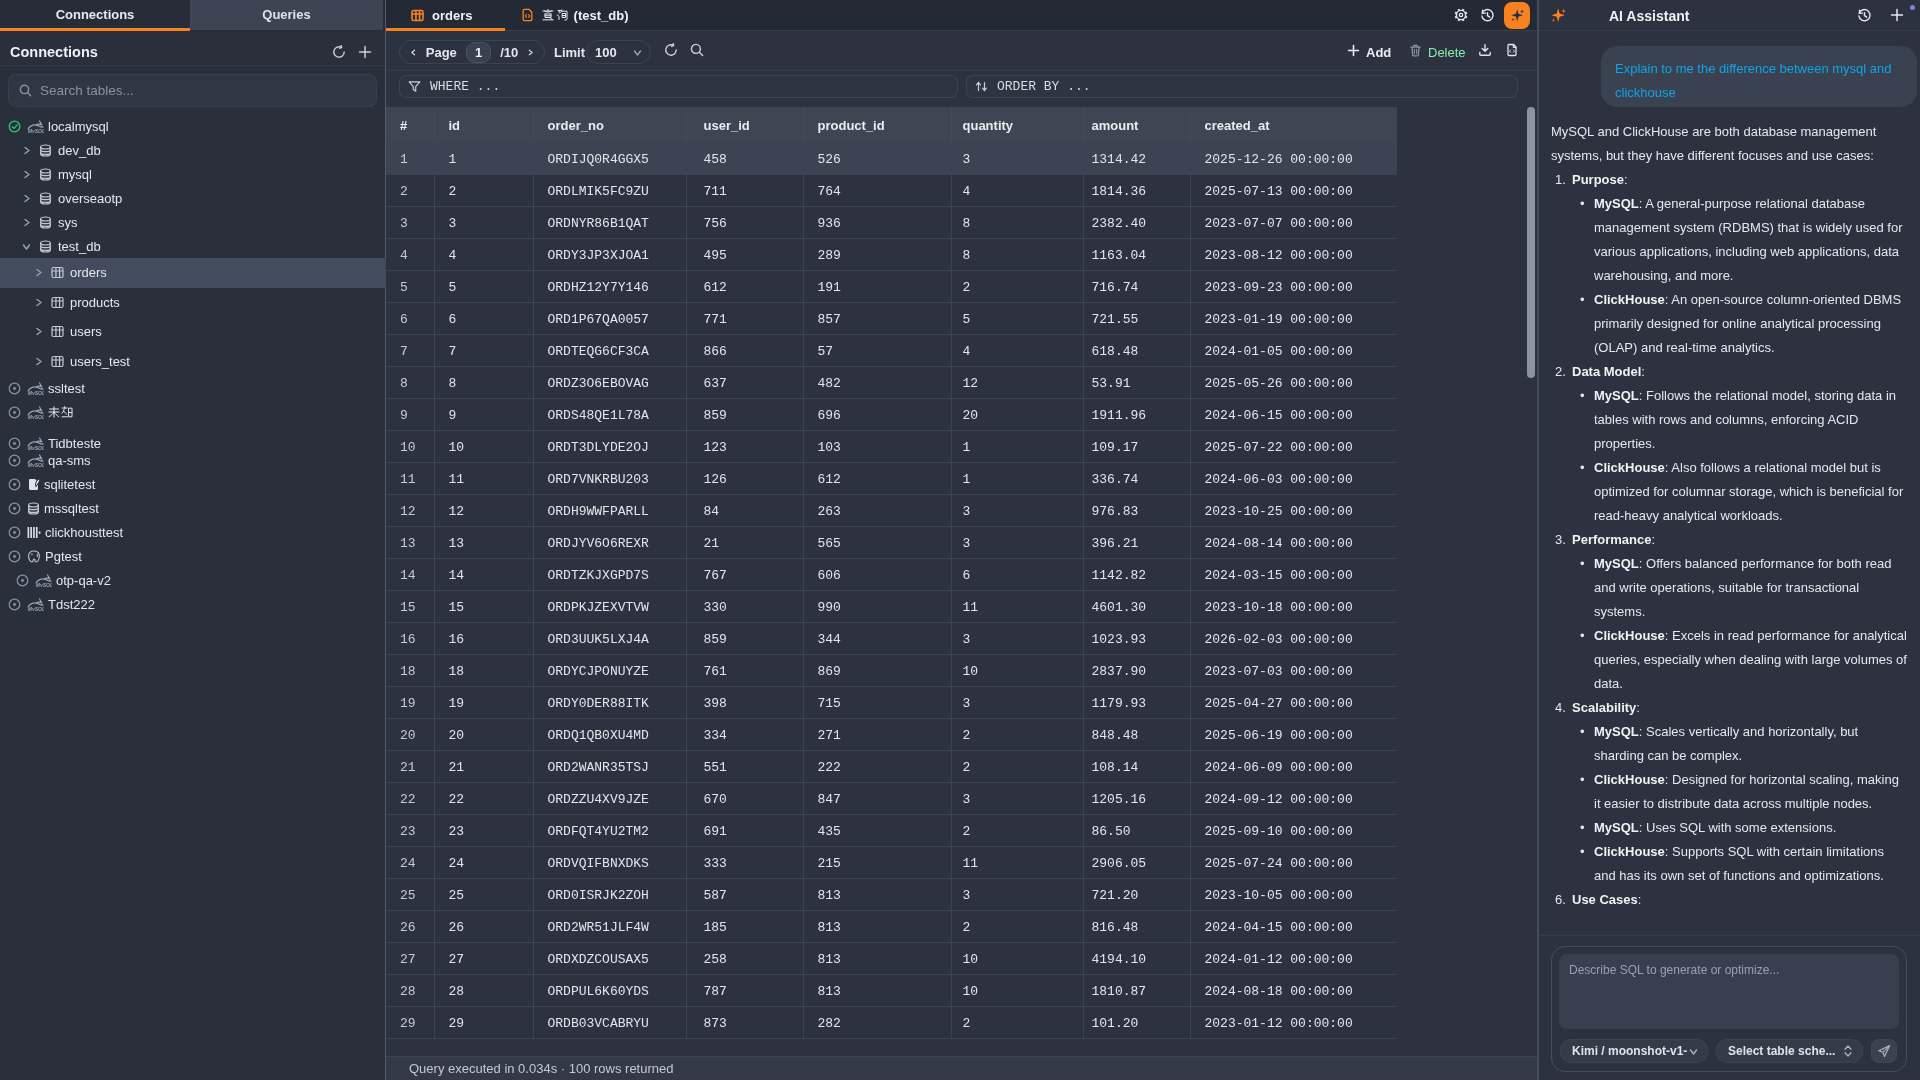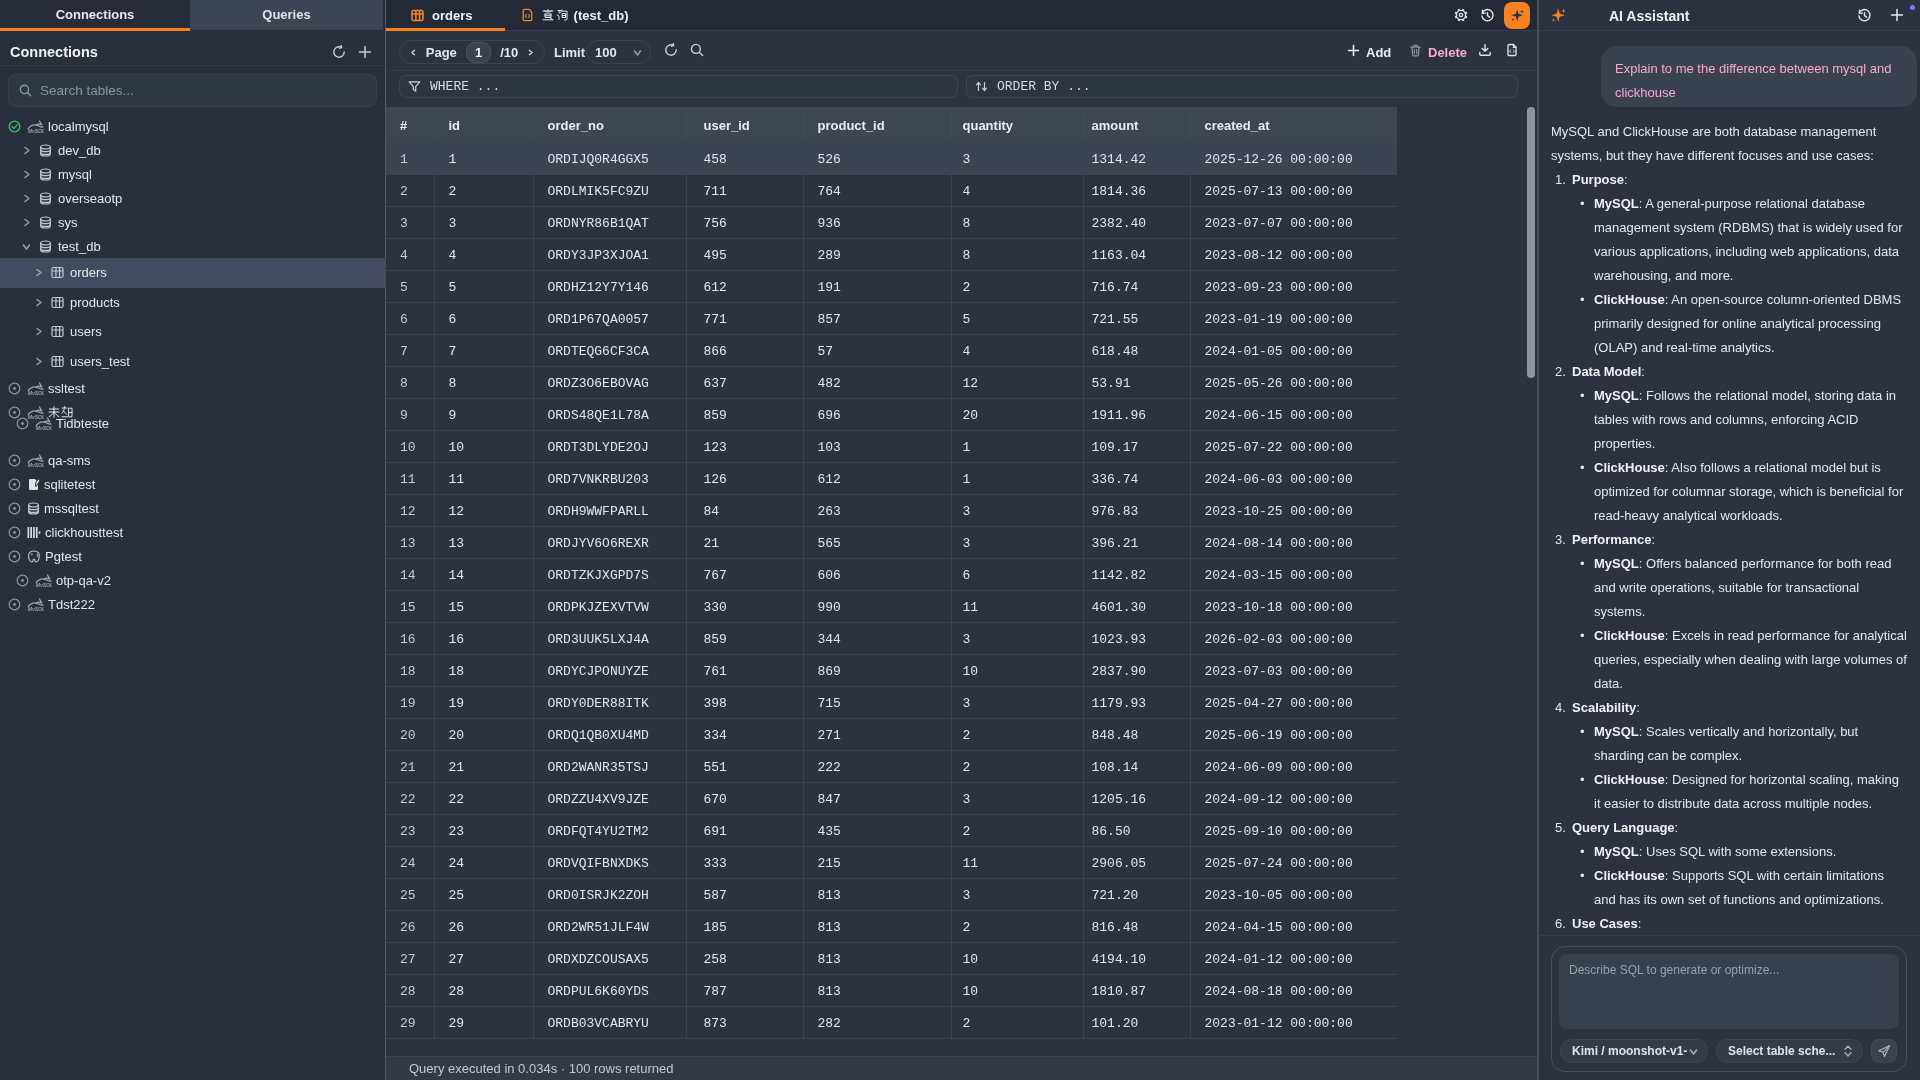--- a/index.html
+++ b/index.html
@@ -65,21 +65,21 @@
 #vsb { position:absolute; left:1141px; top:107px; width:8px; height:271px; border-radius:4px; background:#8d94a1; }
 #statusbar { position:absolute; left:0; top:1056px; width:1151px; height:24px; background:#333946;
   border-top:1px solid #3d4553; display:flex; align-items:center; padding-left:23px;
   font-size:13px; color:#c3c9d4; }
 
 
 #ai { position:absolute; left:1539px; top:0; width:381px; height:1080px; background:#2c323f; }
 #aihead { position:absolute; left:0; top:0; width:100%; height:31px; border-bottom:1px solid #363d4b; }
 #aihead .ttl { position:absolute; left:33px; top:8px; font-size:14px; font-weight:700; color:#eef1f5;margin-left:37px; }
 #bubble { position:absolute; left:62px; top:46px; width:316px; height:61px; background:#3a4150;
-  border-radius:16px; padding:11px 14px 0 14px; font-size:13px; line-height:24px; color:#f9a8d4; }
+  border-radius:16px; padding:11px 14px 0 14px; font-size:13px; line-height:24px; color:#0ea5e9; }
 #airesp { position:absolute; left:12px; top:120px; width:362px; font-size:13px; line-height:24px; color:#e4e8ee; }
 #airesp .ln { height:24px; white-space:nowrap; }
 #airesp b { color:#f0f2f6; }
 #airesp .nn { display:inline-block; margin-left:4px; width:17px; }
 #airesp .bb { display:inline-block; margin-left:29px; width:14px; }
 #airesp .b2 { padding-left:43px; }
 #aiinput { position:absolute; left:12px; top:946px; width:356px; height:126px;
   border:1px solid #454e5e; border-radius:14px; }
 #aita { position:absolute; left:7px; top:7px; width:340px; height:75px; background:#384050;
   border-radius:8px; padding:9px 10px; font-size:12px; color:#98a1af; }
@@ -308,21 +308,21 @@
         <svg width="12" height="12" viewBox="0 0 12 12" fill="none">
           <path d="M1.2 2 H6.2" stroke="#dfe3ea" stroke-width="1.0" stroke-linecap="round"></path>
           <path d="M3.7 0.6 C3.4 3.5 2.6 5.5 1 7.2" stroke="#dfe3ea" stroke-width="1.0" stroke-linecap="round"></path>
           <path d="M2.2 4.8 C3.6 5.8 4.8 7 5.6 8.2" stroke="#dfe3ea" stroke-width="1.0" stroke-linecap="round"></path>
           <path d="M1 10.8 H6.5" stroke="#dfe3ea" stroke-width="1.0" stroke-linecap="round"></path>
           <path d="M8 2.2 H11 V10.8 H8 Z" stroke="#dfe3ea" stroke-width="1.0" stroke-linecap="round"></path>
           <path d="M8 6.5 H11" stroke="#dfe3ea" stroke-width="1.0" stroke-linecap="round"></path>
         </svg>
       </span>
     </div>
-<div class="trow" style="top:411px;height:24px;padding-left:16px">
+<div class="trow" style="top:431px;height:24px;padding-left:8px">
       <span class="ti">
         <svg width="13" height="13" viewBox="0 0 13 13" fill="none">
           <circle cx="6.5" cy="6.5" r="5.3" stroke="#8b93a2" stroke-width="1.2"></circle>
           <circle cx="6.5" cy="6.5" r="1.4" fill="#8b93a2"></circle>
         </svg>
       </span>
       <span class="ti2">
         <svg width="17" height="13" viewBox="0 0 17 13" fill="none">
           <path d="M12.5 1 L14.8 4.9 L12.2 4.2 C10.8 4 9.8 4.6 9.2 5.4" stroke="#9aa2b1" stroke-width="1.25" stroke-linecap="round" stroke-linejoin="round"></path>
           <path d="M1.2 8.7 C3.5 5.6 6.5 4.4 9.3 5.1 C12 5.8 13.6 7.2 15.9 7.0" stroke="#9aa2b1" stroke-width="1.35" stroke-linecap="round" stroke-linejoin="round"></path>
@@ -545,21 +545,21 @@
           <path d="M6.5 1.5 V11.5 M1.5 6.5 H11.5" stroke="#e9edf3" stroke-width="1.6" stroke-linecap="round" stroke-linejoin="round"></path>
         </svg>
       </span>
     <span class="tlabel" style="left:980px;color:#e9edf3;font-weight:700">Add</span>
     <span class="ticon" style="left:1023px;top:13px">
         <svg width="13" height="13" viewBox="0 0 13 13" fill="none">
           <path d="M1.8 3.2 H11.2 M4.6 3 V2 C4.6 1.6 4.9 1.3 5.3 1.3 H7.7 C8.1 1.3 8.4 1.6 8.4 2 V3 M3 3.4 L3.6 11 C3.65 11.6 4 11.9 4.6 11.9 H8.4 C9 11.9 9.35 11.6 9.4 11 L10 3.4" stroke="#8d95a4" stroke-width="1.2" stroke-linecap="round" stroke-linejoin="round"></path>
           <path d="M5.3 5.3 V9.7 M7.7 5.3 V9.7" stroke="#8d95a4" stroke-width="1.1" stroke-linecap="round" stroke-linejoin="round"></path>
         </svg>
       </span>
-    <span class="tlabel" style="left:1042px;color:#f9a8d4;font-weight:700">Delete</span>
+    <span class="tlabel" style="left:1042px;color:#86efac;font-weight:400">Delete</span>
     <span class="ticon" style="left:1092px">
         <svg width="14" height="14" viewBox="0 0 14 14" fill="none">
           <path d="M7 1.8 V8.2 M7 8.2 L4.2 5.6 M7 8.2 L9.8 5.6" stroke="#dfe4ec" stroke-width="1.4" stroke-linecap="round" stroke-linejoin="round"></path>
           <path d="M1.8 9.5 V11.3 C1.8 11.9 2.2 12.2 2.8 12.2 H11.2 C11.8 12.2 12.2 11.9 12.2 11.3 V9.5" stroke="#dfe4ec" stroke-width="1.4" stroke-linecap="round" stroke-linejoin="round"></path>
         </svg>
       </span>
     <span class="ticon" style="left:1119px">
         <svg width="14" height="14" viewBox="0 0 14 14" fill="none">
           <path d="M3 2.6 C3 1.9 3.4 1.5 4 1.5 H8.6 L11 4 V11.4 C11 12.1 10.6 12.5 10 12.5 H4 C3.4 12.5 3 12.1 3 11.4 Z" stroke="#dfe4ec" stroke-width="1.3" stroke-linecap="round" stroke-linejoin="round"></path>
           <path d="M8.4 1.7 V4.3 H10.8" stroke="#dfe4ec" stroke-width="1.2" stroke-linecap="round" stroke-linejoin="round"></path>
@@ -939,21 +939,20 @@
 <div class="ln b2">and write operations, suitable for transactional</div>
 <div class="ln b2">systems.</div>
 <div class="ln"><span class="bb">•</span><b>ClickHouse</b>: Excels in read performance for analytical</div>
 <div class="ln b2">queries, especially when dealing with large volumes of</div>
 <div class="ln b2">data.</div>
 <div class="ln"><span class="nn">4.</span><b>Scalability</b>:</div>
 <div class="ln"><span class="bb">•</span><b>MySQL</b>: Scales vertically and horizontally, but</div>
 <div class="ln b2">sharding can be complex.</div>
 <div class="ln"><span class="bb">•</span><b>ClickHouse</b>: Designed for horizontal scaling, making</div>
 <div class="ln b2">it easier to distribute data across multiple nodes.</div>
-<div class="ln"><span class="nn">5.</span><b>Query Language</b>:</div>
 <div class="ln"><span class="bb">•</span><b>MySQL</b>: Uses SQL with some extensions.</div>
 <div class="ln"><span class="bb">•</span><b>ClickHouse</b>: Supports SQL with certain limitations</div>
 <div class="ln b2">and has its own set of functions and optimizations.</div>
 <div class="ln"><span class="nn">6.</span><b>Use Cases</b>:</div>
   </div>
   <div id="aidivider"></div>
   <div id="aiinput">
     <div id="aita">Describe SQL to generate or optimize...</div>
     <div class="chip" style="left:8px;width:148px">Kimi / moonshot-v1- <svg width="9" height="9" viewBox="0 0 9 9" fill="none">
           <path d="M1.5 3 L4.5 7 L7.5 3" stroke="#aab2bf" stroke-width="1.4" stroke-linecap="round" stroke-linejoin="round"></path>

